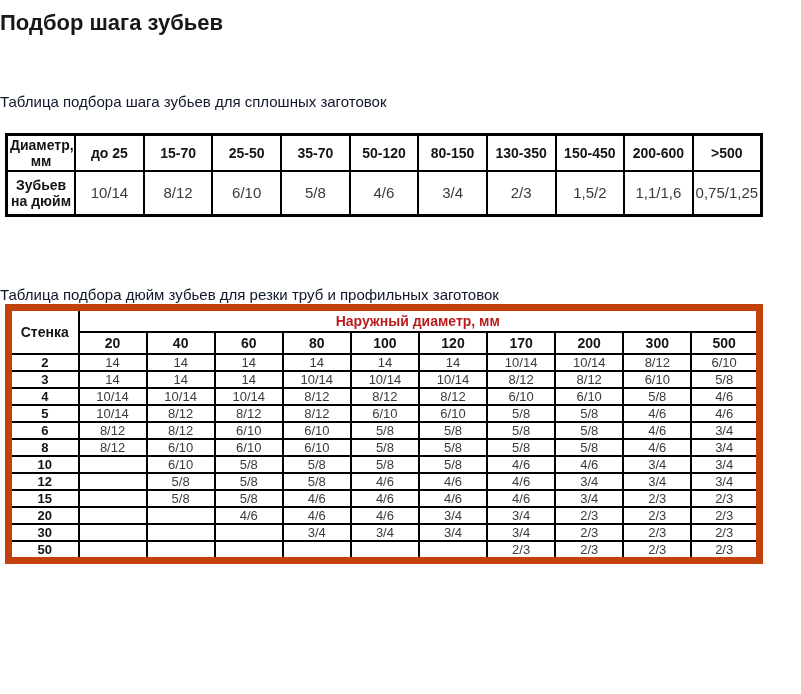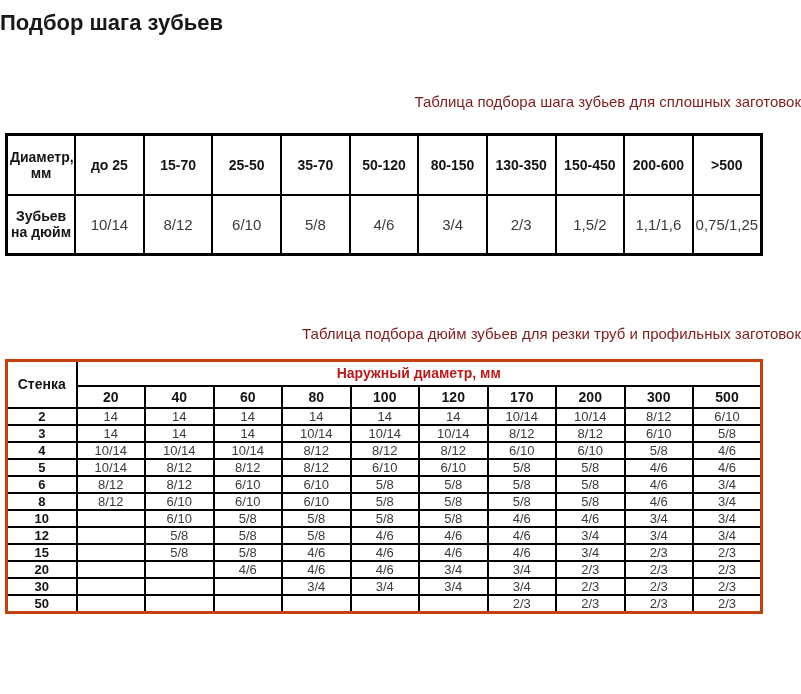--- a/index.html
+++ b/index.html
@@ -15,46 +15,46 @@
   .page-title {
     margin-top: 9px;
     text-align: left;
     font-size: 22px;
     line-height: 27px;
     font-weight: bold;
     color: #181818;
   }
 
   .table-caption {
-    text-align: right;
+    text-align: left;
     font-size: 15px;
     line-height: 18px;
-    color: #7f1d1d;
+    color: #0f172a;
   }
   .caption-solid { margin-top: 57px; }
   .caption-pipe  { margin-top: 69px; }
 
   table {
     border-collapse: collapse;
     table-layout: fixed;
     margin-left: 5px;
     width: 758px;
   }
   th, td {
     border: 2px solid #000;
     text-align: center;
     vertical-align: middle;
     overflow: hidden;
   }
   .solid-table { margin-top: 22px; border: 3px solid #000; }
-  .pipe-table  { margin-top: 16px; border: 3px solid #c2410c; }
+  .pipe-table  { margin-top: 0; border: 7px solid #c2410c; }
 
   
   .solid-table th {
-    height: 60px;
+    height: 36px;
     font-size: 14px;
     font-weight: bold;
     color: #141414;
     padding: 1px 2px;
     line-height: 16px;
   }
   .solid-table td {
     height: 44px;
     font-size: 15px;
     font-weight: normal;

